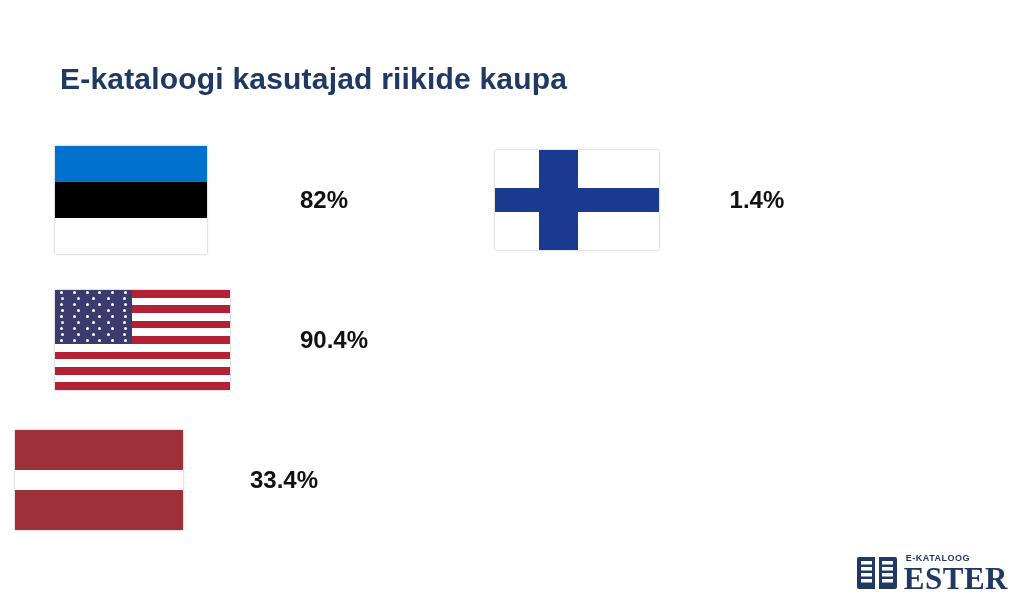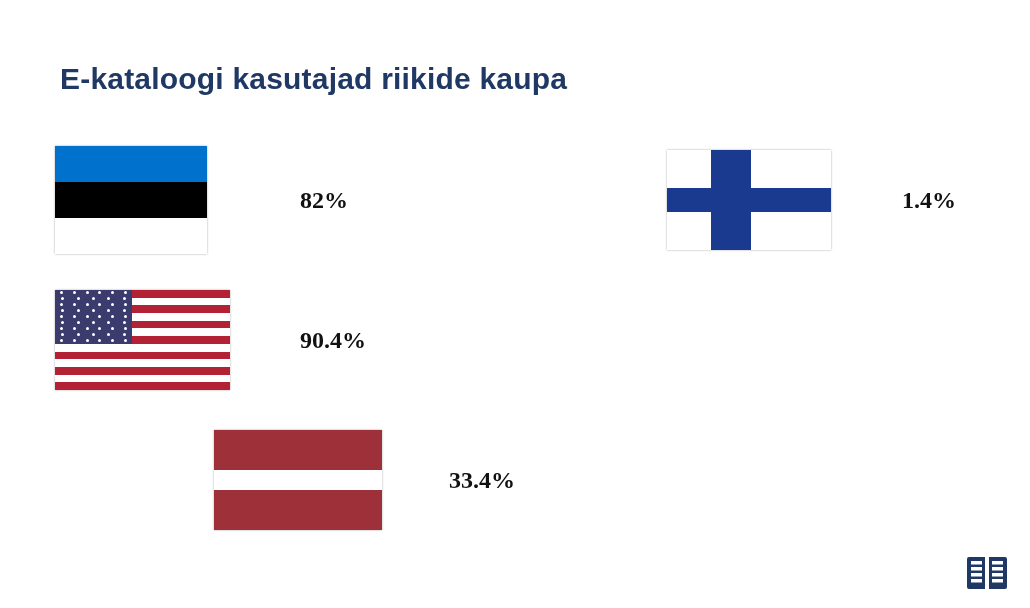--- a/index.html
+++ b/index.html
@@ -26,34 +26,33 @@
     font-size: 30px;
     font-weight: bold;
     color: #1F3864;
     letter-spacing: 0.2px;
   }
   .grid {
     position: absolute;
     left: 0;
     top: 130px;
     width: 956px;
-    font-family: Liberation Serif, serif;
   }
   .row {
     display: flex;
     height: 140px;
   }
   .cell {
     display: flex;
     align-items: center;
     width: 515px;
     box-sizing: border-box;
   }
   .cell.left { padding-left: 55px; }
-  .cell.right { padding-left: 15px; justify-content: flex-end; }
+  .cell.right { padding-left: 15px; }
   .flagwrap {
     width: 175px;
     height: 112px;
     display: flex;
     align-items: center;
     justify-content: flex-start;
   }
   .flag {
     box-shadow: 0 0 2px rgba(0,0,0,0.35);
     position: relative;
@@ -295,15 +294,19 @@
         <rect x="5" y="9" width="11" height="3.5" fill="#FFFFFF"></rect>
         <rect x="5" y="15" width="11" height="3.5" fill="#FFFFFF"></rect>
         <rect x="5" y="21" width="11" height="3.5" fill="#FFFFFF"></rect>
         <rect x="5" y="27" width="11" height="3.5" fill="#FFFFFF"></rect>
         <rect x="26" y="9" width="11" height="3.5" fill="#FFFFFF"></rect>
         <rect x="26" y="15" width="11" height="3.5" fill="#FFFFFF"></rect>
         <rect x="26" y="21" width="11" height="3.5" fill="#FFFFFF"></rect>
         <rect x="26" y="27" width="11" height="3.5" fill="#FFFFFF"></rect>
       </svg>
     </div>
+    <div class="logo-text-wrap">
+      <div class="logo-small">E-KATALOOG</div>
+      <div class="logo-big">ESTER</div>
+    </div>
   </div>
 
 </div>
 
 </body></html>

